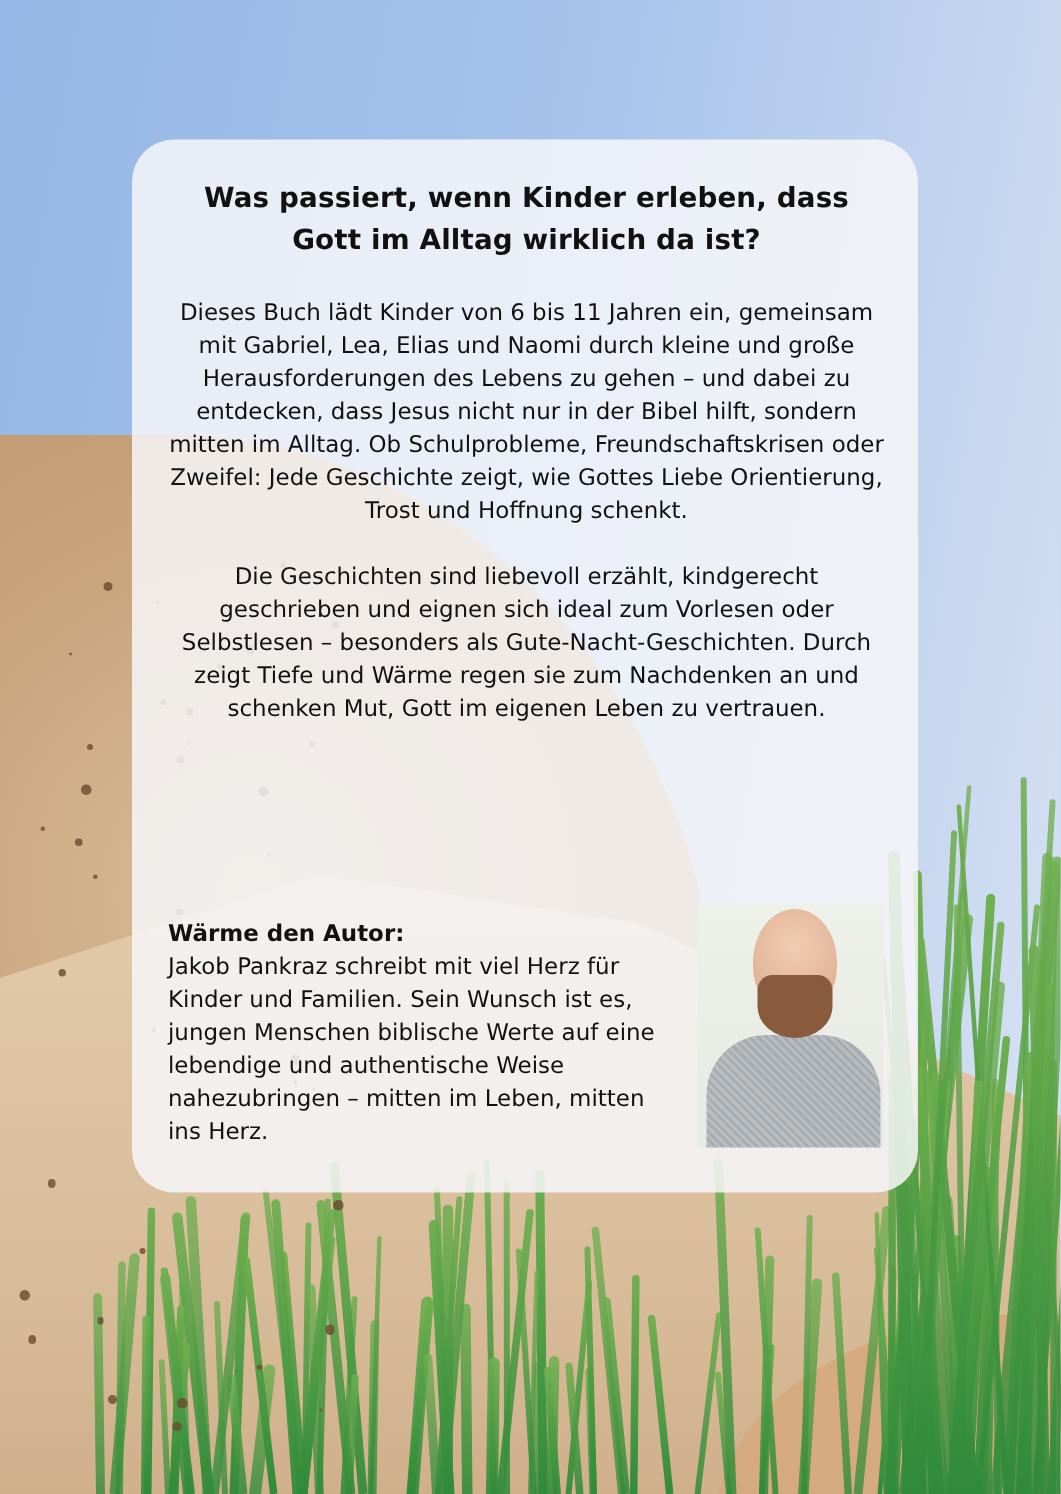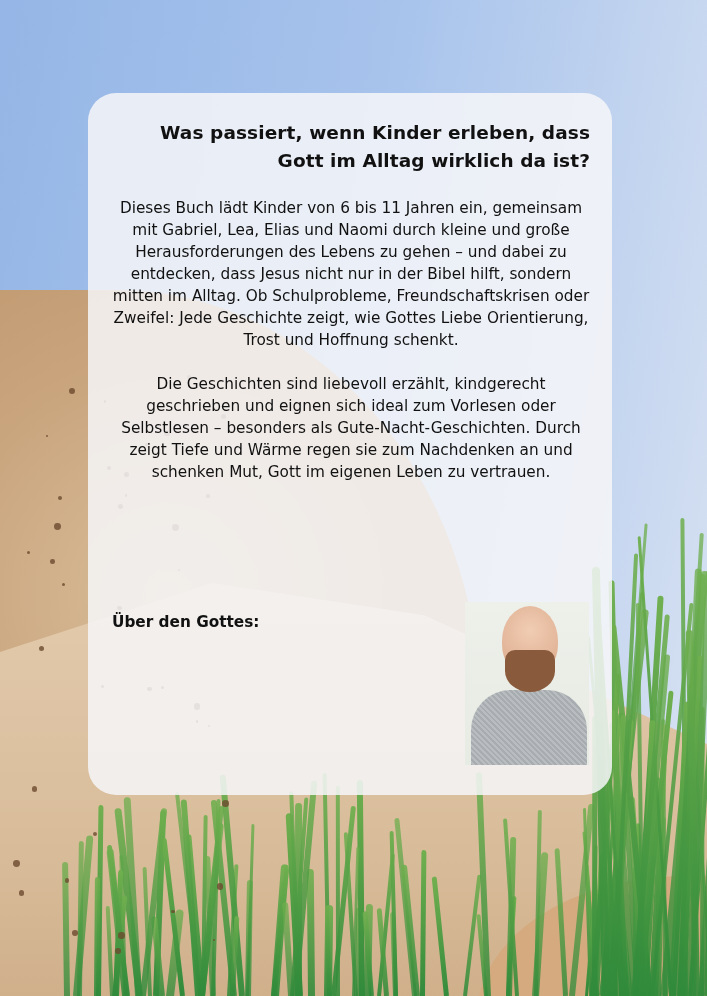--- a/index.html
+++ b/index.html
@@ -37,21 +37,21 @@
   .card {
     position: absolute; left: 88px; top: 93px; width: 524px; height: 702px;
     border-radius: 28px;
     background: rgba(246, 246, 248, 0.86);
     box-sizing: border-box; padding: 26px 22px 0 24px;
     color: #111;
   }
   .title {
     font-family: "DejaVu Sans", sans-serif;
     font-weight: bold; font-size: 18.5px; line-height: 28px;
-    text-align: right; margin: 0 0 22px 0; letter-spacing: 0.1px;
+    text-align: center; margin: 0 0 22px 0; letter-spacing: 0.1px;
   }
   .para {
     font-size: 15.3px; line-height: 22px; text-align: center; margin: 0 0 22px 0;
   }
   .book-icon { display: inline-block; width: 16px; height: 16px; vertical-align: -2px; margin-right: 4px; position: relative; }
   .book-icon span { position: absolute; left: 0; width: 16px; height: 4px; border-radius: 1px; }
   .author {
     position: absolute; left: 24px; top: 518px; width: 340px;
     font-size: 15.3px; line-height: 22px; text-align: left;
   }
@@ -267,21 +267,22 @@
       <div class="speck" style="left: 193.564px; top: 703.236px; width: 6.67565px; height: 6.67565px;"></div>
     </div>
 </div>
 
 <div class="card">
   <h1 class="title">Was passiert, wenn Kinder erleben, dass Gott im Alltag wirklich da ist?</h1>
   <p class="para">Dieses Buch lädt Kinder von 6 bis 11 Jahren ein, gemeinsam mit Gabriel, Lea, Elias und Naomi durch kleine und große Herausforderungen des Lebens zu gehen – und dabei zu entdecken, dass Jesus nicht nur in der Bibel hilft, sondern mitten im Alltag. Ob Schulprobleme, Freundschaftskrisen oder Zweifel: Jede Geschichte zeigt, wie Gottes Liebe Orientierung, Trost und Hoffnung schenkt.</p>
   <p class="para">Die Geschichten sind liebevoll erzählt, kindgerecht geschrieben und eignen sich ideal zum Vorlesen oder Selbstlesen – besonders als Gute-Nacht-Geschichten. Durch zeigt Tiefe und Wärme regen sie zum Nachdenken an und schenken Mut, Gott im eigenen Leben zu vertrauen.</p>
 
   <div class="author">
-    <div class="author-label">Über den Gottes:</div>
+    <div class="author-label">Wärme den Autor:</div>
+    <div>Jakob Pankraz schreibt mit viel Herz für Kinder und Familien. Sein Wunsch ist es, jungen Menschen biblische Werte auf eine lebendige und authentische Weise nahezubringen – mitten im Leben, mitten ins Herz.</div>
   </div>
 
   <div class="photo">
     <div class="shirt"></div>
     <div class="head"></div>
     <div class="beard"></div>
   </div>
 </div>
 
 </body></html>

